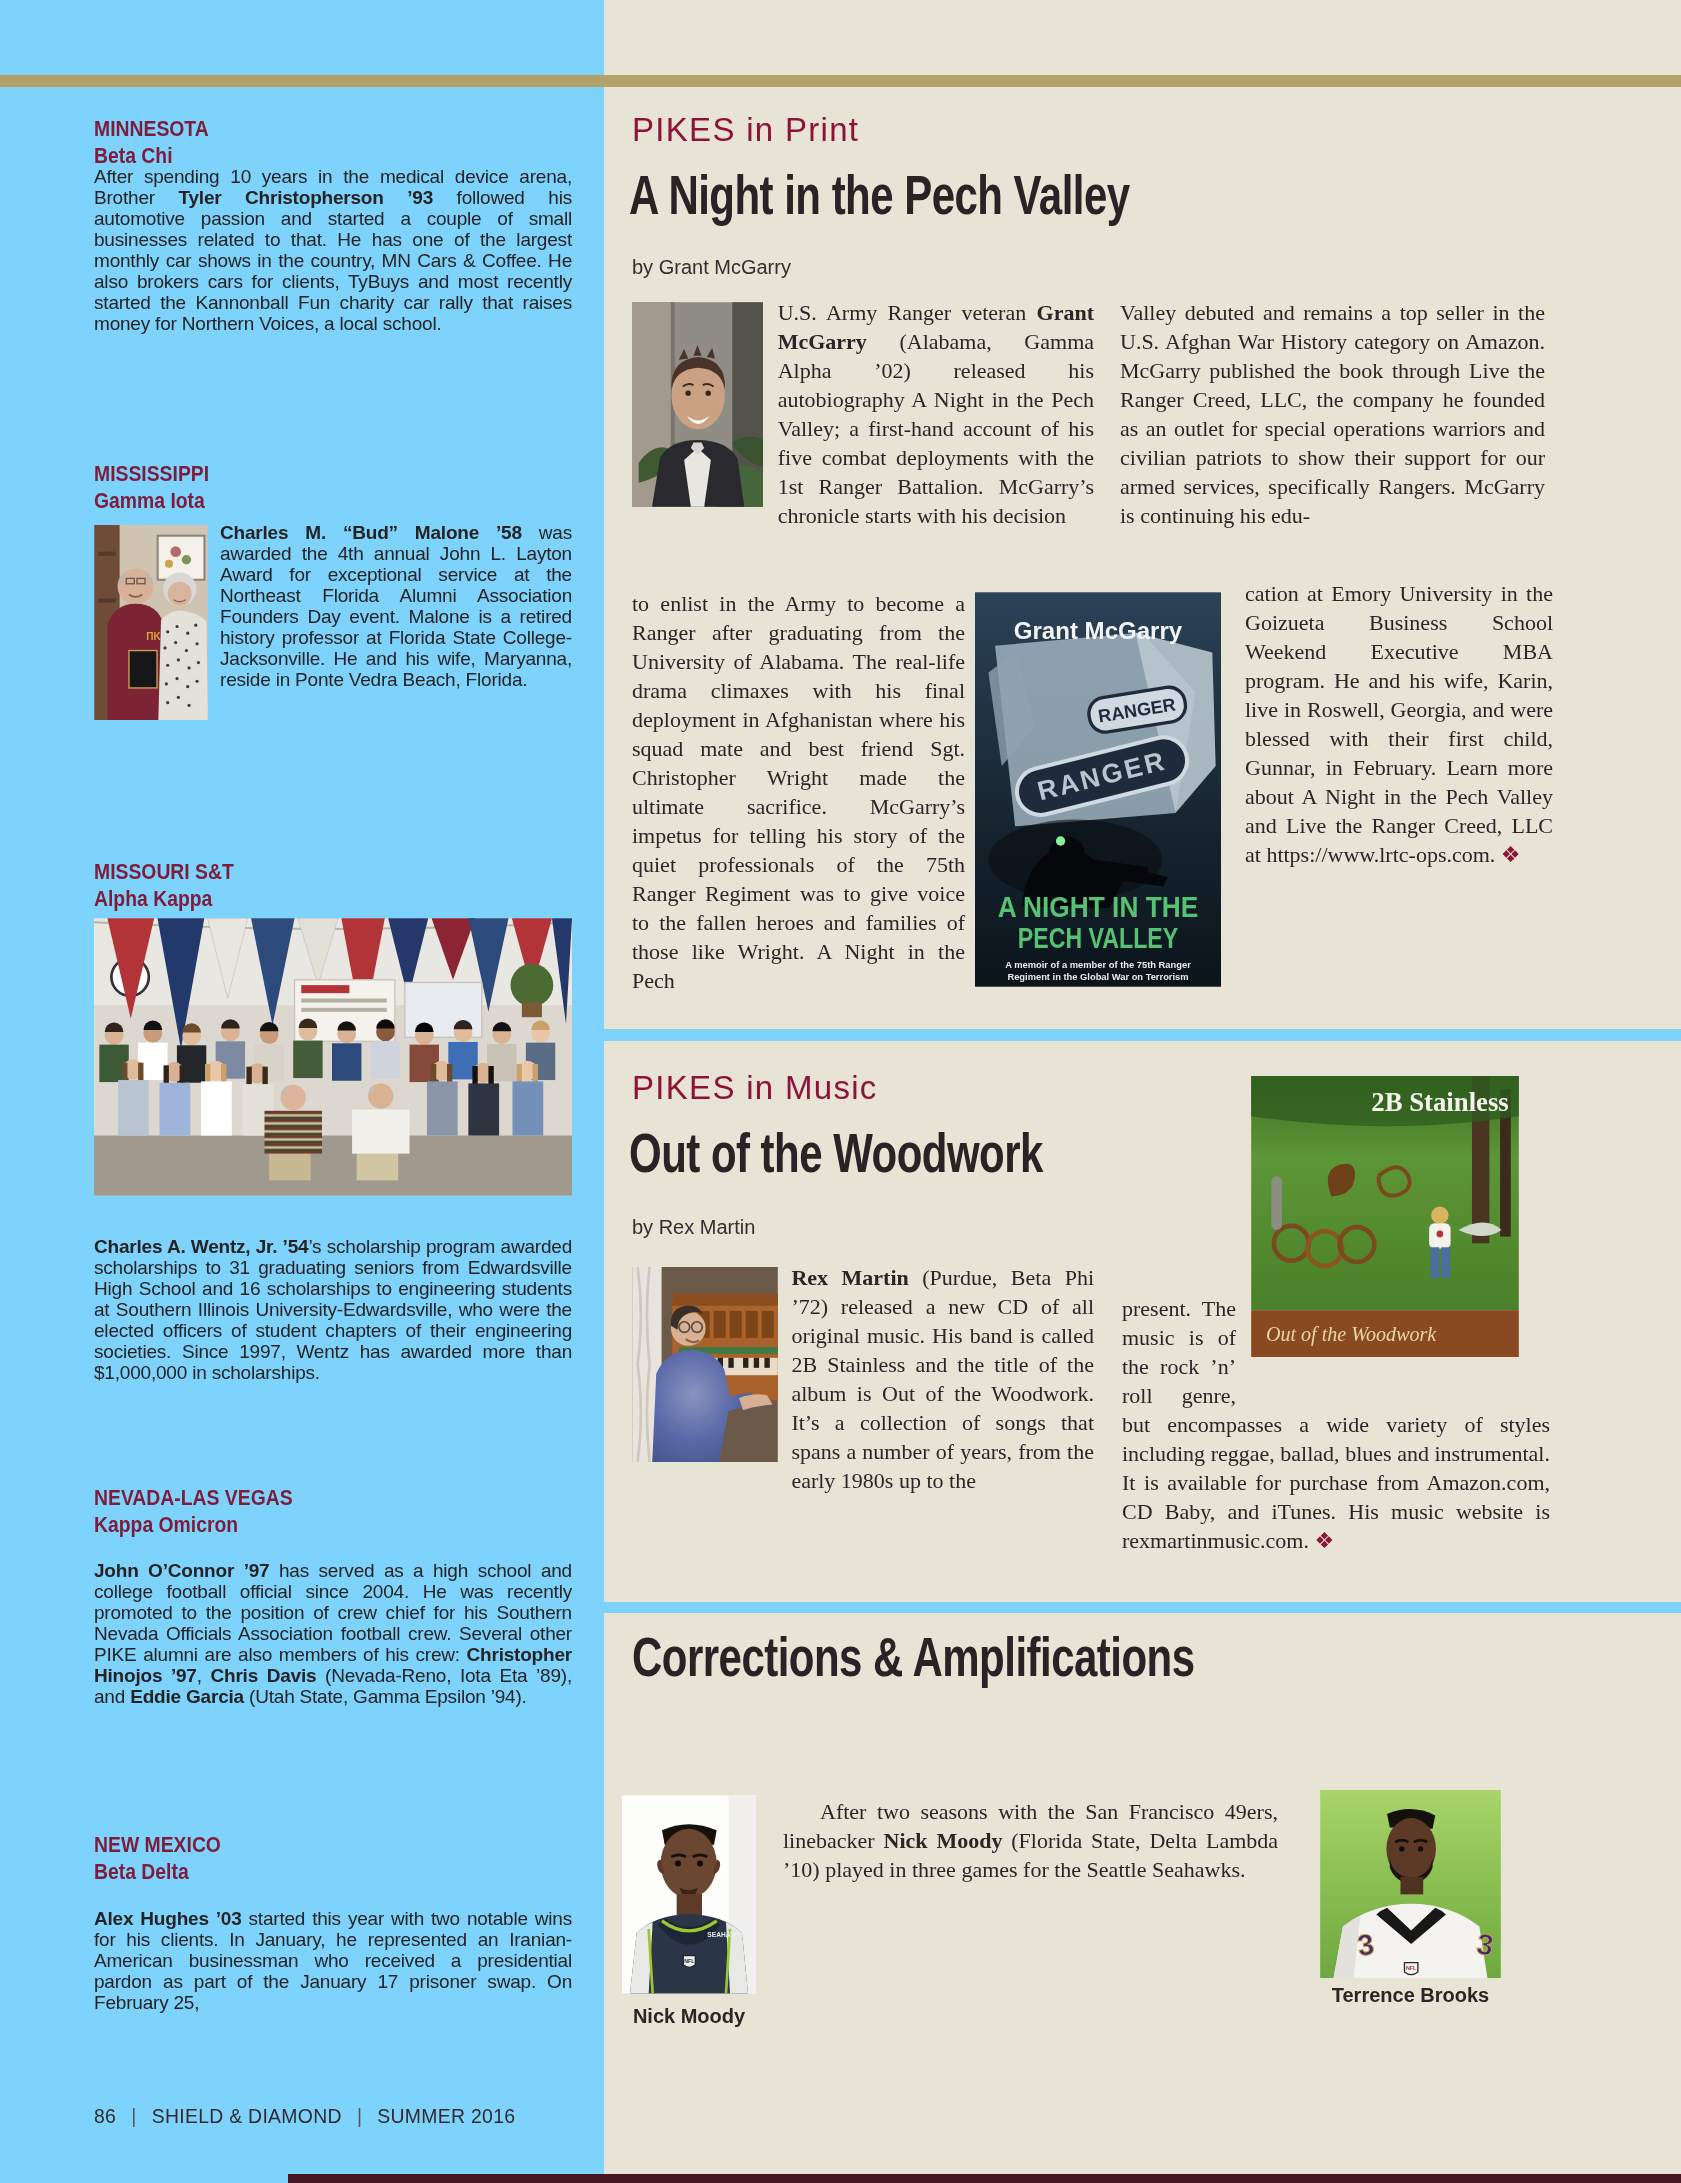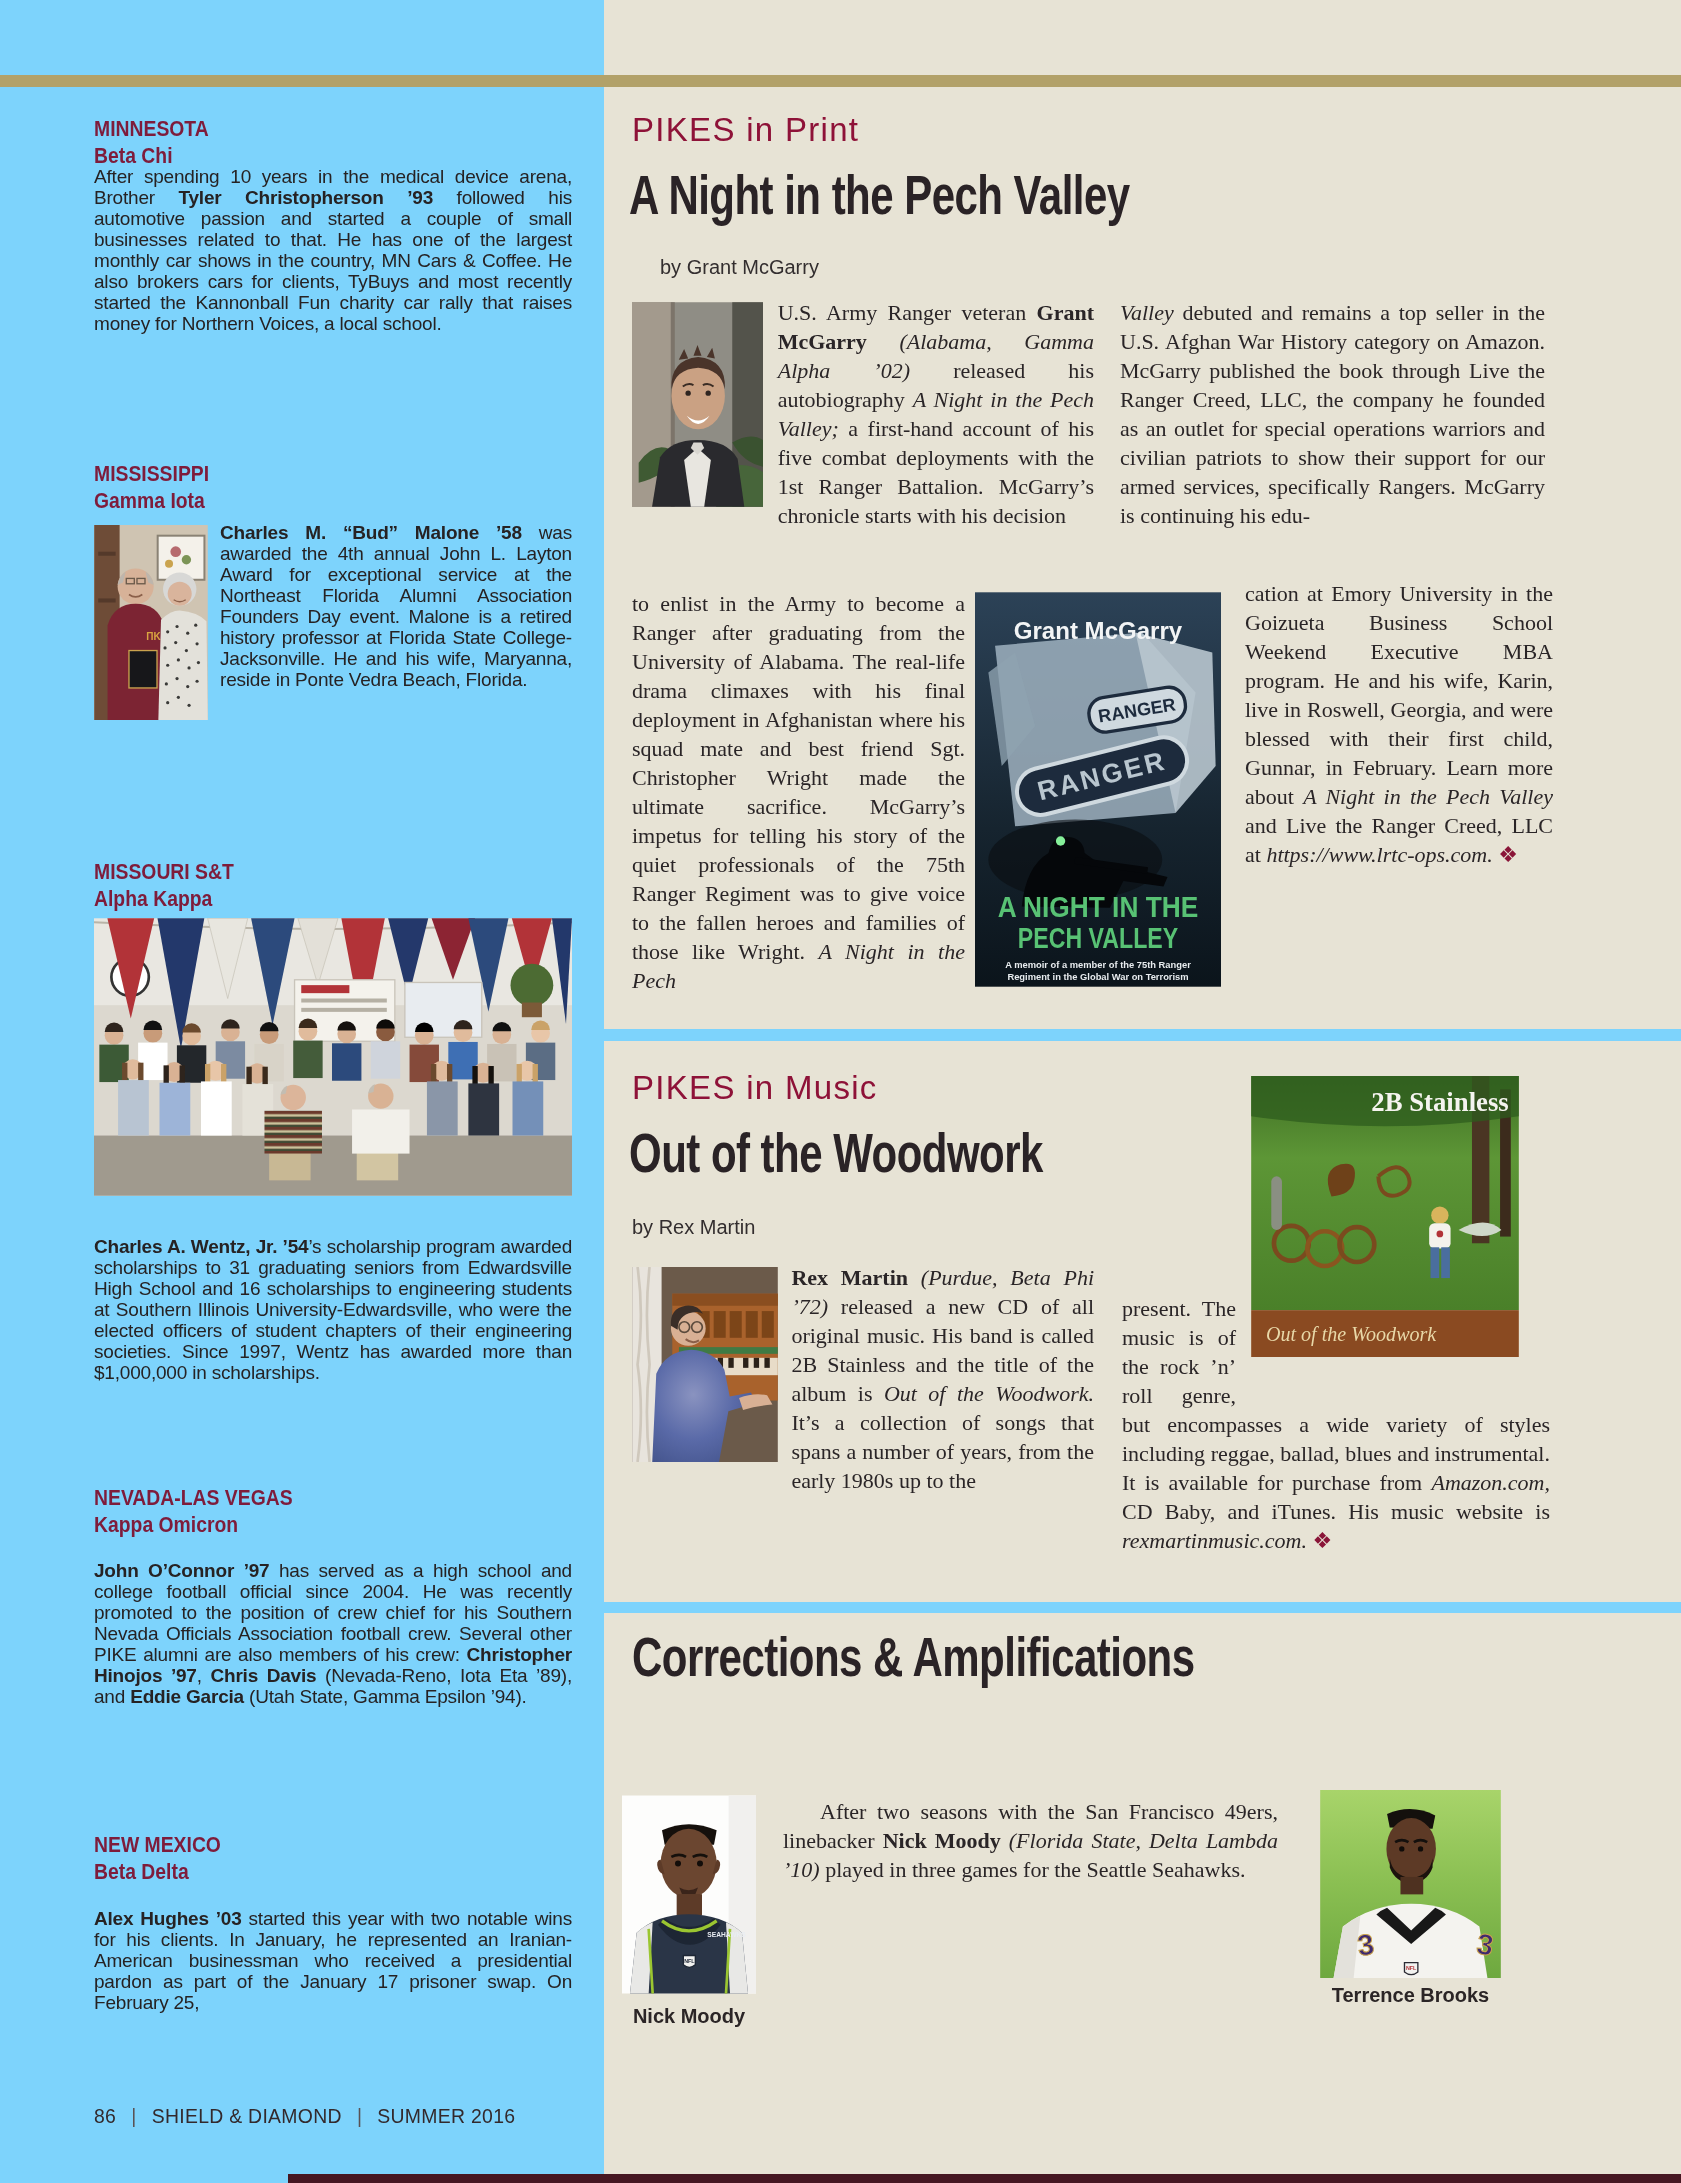--- a/index.html
+++ b/index.html
@@ -4,21 +4,21 @@
 <style>
   html,body{margin:0;padding:0;background:#ffffff}
   #page{position:relative;width:1682px;height:2183px;background:#7dd3fc;font-family:"Liberation Sans",sans-serif;overflow:hidden}
   .topbar{position:absolute;left:0;top:75px;width:1682px;height:12px;background:#b2a169}
   .bottombar{position:absolute;left:288px;top:2174px;width:1394px;height:9.4px;background:#461722}
   .panel{position:absolute;left:604px;width:1078px;background:#e7e3d5}
   .state-header{position:absolute;color:#7e1c3b;font-weight:bold;font-size:22px;line-height:27.4px;transform:scaleX(.88);transform-origin:0 0;white-space:nowrap;letter-spacing:0}
   .sans-body{position:absolute;font-size:19px;line-height:21px;color:#262223;text-align:justify;letter-spacing:-0.2px}
   .serif-body{position:absolute;font-family:"Liberation Serif",serif;font-size:22px;line-height:29px;color:#2a2527;text-align:justify}
   .seg-b{font-weight:bold}
-  .seg-i{font-style:italic}
+  .seg-i{}
   .seg-d{color:#8a1538}
   .kicker{position:absolute;font-size:33px;color:#8e1238;letter-spacing:1.3px}
   .big-title{position:absolute;font-weight:bold;font-size:56px;color:#2a2326;transform:scaleX(.75);transform-origin:0 0;white-space:nowrap;letter-spacing:-0.7px}
   .byline{position:absolute;font-size:20px;color:#332e2f}
   .caption{position:absolute;font-weight:bold;font-size:20px;color:#2b2526;text-align:center}
   .pfloat{float:left;margin:4px 14.7px 5.4px 0}
   .pfloat-ms{float:left;margin:2.7px 12px 4px 0}
   .music-spacer{float:right;width:314px;height:94px}
   .footer{position:absolute;left:94px;top:2105px;font-size:19.4px;color:#33292c;letter-spacing:0.3px}
   .footer .num{font-weight:normal}
@@ -281,21 +281,21 @@
   <div class="footer">
     <span class="num">86</span>
     <span class="sep">|</span>
     <span>SHIELD &amp; DIAMOND</span>
     <span class="sep">|</span>
     <span>SUMMER 2016</span>
   </div>
 
   <div class="kicker" style="left:632px;top:111px">PIKES in Print</div>
   <div class="big-title" style="left:629px;top:162px">A Night in the Pech Valley</div>
-  <div class="byline" style="left:660px;top:256px">by Grant McGarry</div>
+  <div class="byline" style="left:632px;top:256px">by Grant McGarry</div>
 
   <div class="serif-body" style="left:632px;top:298px;width:462px">
     <div class="pfloat">
       <svg width="131" height="205" viewBox="0 0 196 306">
         <rect width="196" height="306" fill="#8f8d85"></rect>
         <rect width="62" height="306" fill="#a39a8d"></rect>
         <rect x="58" width="6" height="306" fill="#7c746a"></rect>
         <rect x="150" width="46" height="306" fill="#53534b"></rect>
         <path d="M10,240 q30,-40 60,-10 q-20,30 -60,40 z" fill="#3f5a33"></path>
         <path d="M120,260 q40,-30 76,-6 l0,52 -70,0 z" fill="#47653a"></path>

